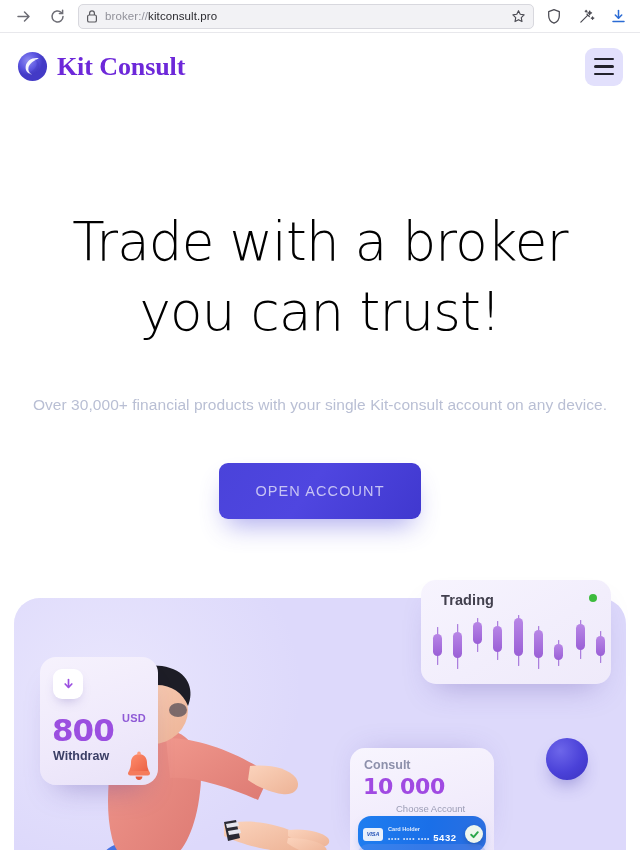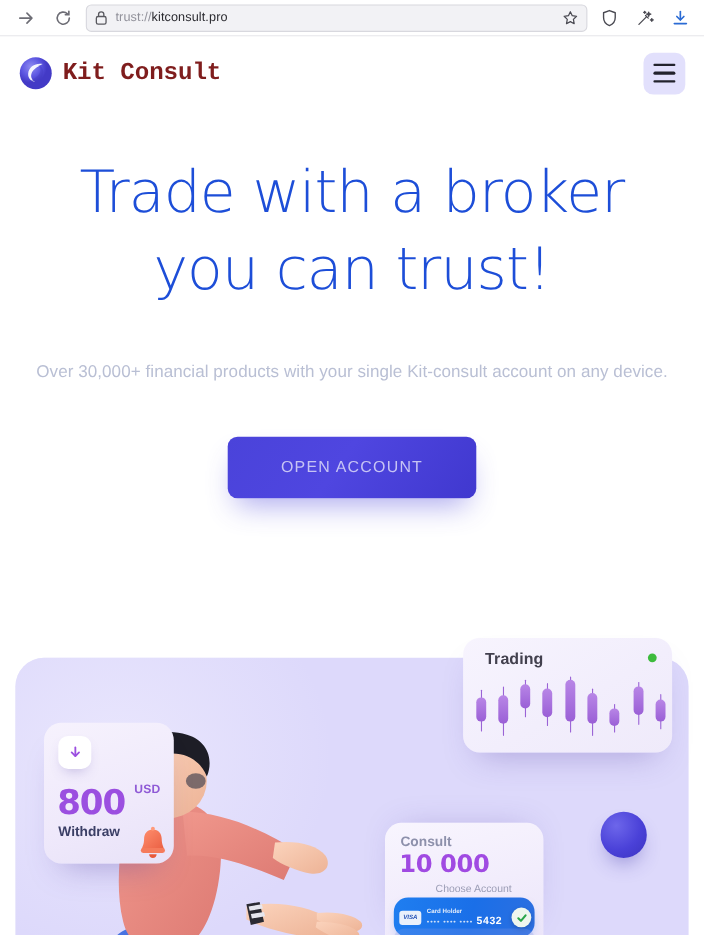--- a/index.html
+++ b/index.html
@@ -67,25 +67,25 @@
     height: 67px;
     display: flex;
     align-items: center;
     justify-content: space-between;
     padding: 0 17px;
     background: #fff;
   }
   .brand { display: flex; align-items: center; gap: 9px; }
   .brand-mark { width: 31px; height: 31px; flex: 0 0 auto; }
   .brand-name {
-    font-size: 22px;
+    font-size: 26px;
     font-weight: 700;
-    color: #7f1d1d;
+    color: #6d28d9;
     letter-spacing: -0.1px;
-    font-family: Liberation Mono, monospace;
+    font-family: Liberation Serif, serif;
   }
   .burger {
     width: 38px; height: 38px;
     background: #e2e0fc;
     border-radius: 9px;
     border: none;
     display: flex; flex-direction: column;
     align-items: center; justify-content: center;
     gap: 5px;
     cursor: pointer;
@@ -93,41 +93,41 @@
   .burger span {
     display: block;
     width: 20px; height: 2.6px;
     background: #22222c;
     border-radius: 2px;
   }
 
   
   .hero-copy { padding: 0 18px; text-align: center; }
   .headline {
-    margin-top: 41px;
+    margin-top: 107px;
     font-size: 53px;
     line-height: 1.32;
     font-weight: 300;
-    color: #1d4ed8;
+    color: #000000;
     letter-spacing: -0.8px;
     font-family: "DejaVu Sans", sans-serif;
   }
   .subhead {
     margin-top: 44px;
     font-size: 15.5px;
     line-height: 1.78;
     font-weight: 400;
     color: #b9bfd4;
     max-width: 600px;
     margin-left: auto; margin-right: auto;
     letter-spacing: .05px;
   }
   .cta-wrap { margin-top: 45px; display: flex; justify-content: center; }
   .cta {
-    width: 226px; height: 56px;
+    width: 202px; height: 56px;
     border: none;
     border-radius: 9px;
     background: linear-gradient(125deg,#4a43da 0%, #4f46e0 45%, #4038cf 100%);
     color: #c6c3f4;
     font-size: 14.5px;
     letter-spacing: 1.1px;
     cursor: pointer;
     box-shadow: 0 14px 26px -8px rgba(74,67,218,.45);
     font-family: "Liberation Sans", sans-serif;
   }
@@ -302,21 +302,21 @@
     </svg>
   </div>
 
   <div class="urlbar">
     <span class="lock-ico">
       <svg width="12" height="14" viewBox="0 0 12 14" fill="none" stroke="currentColor" stroke-width="1.2">
         <rect x="1.6" y="6" width="8.8" height="7" rx="1.6"></rect>
         <path d="M3.6 6V4.2a2.4 2.4 0 0 1 4.8 0V6"></path>
       </svg>
     </span>
-    <span class="url-text"><span class="scheme">trust://</span><span>kitconsult.pro</span></span>
+    <span class="url-text"><span class="scheme">broker://</span><span>kitconsult.pro</span></span>
     <span class="star-ico">
       <svg width="15" height="15" viewBox="0 0 16 16" fill="none" stroke="currentColor" stroke-width="1.2" stroke-linejoin="round">
         <path d="M8 1.8l1.85 3.86 4.15.55-3.04 2.93.76 4.26L8 11.4l-3.72 2l.76-4.26L2 6.21l4.15-.55z"></path>
       </svg>
     </span>
   </div>
 
   <div class="chrome-ico">
     <svg width="16" height="17" viewBox="0 0 16 17" fill="none" stroke="currentColor" stroke-width="1.25" stroke-linejoin="round">
       <path d="M8 1.6l5.3 2v4.2c0 3.4-2.2 6.2-5.3 7.4-3.1-1.2-5.3-4-5.3-7.4V3.6z"></path>

